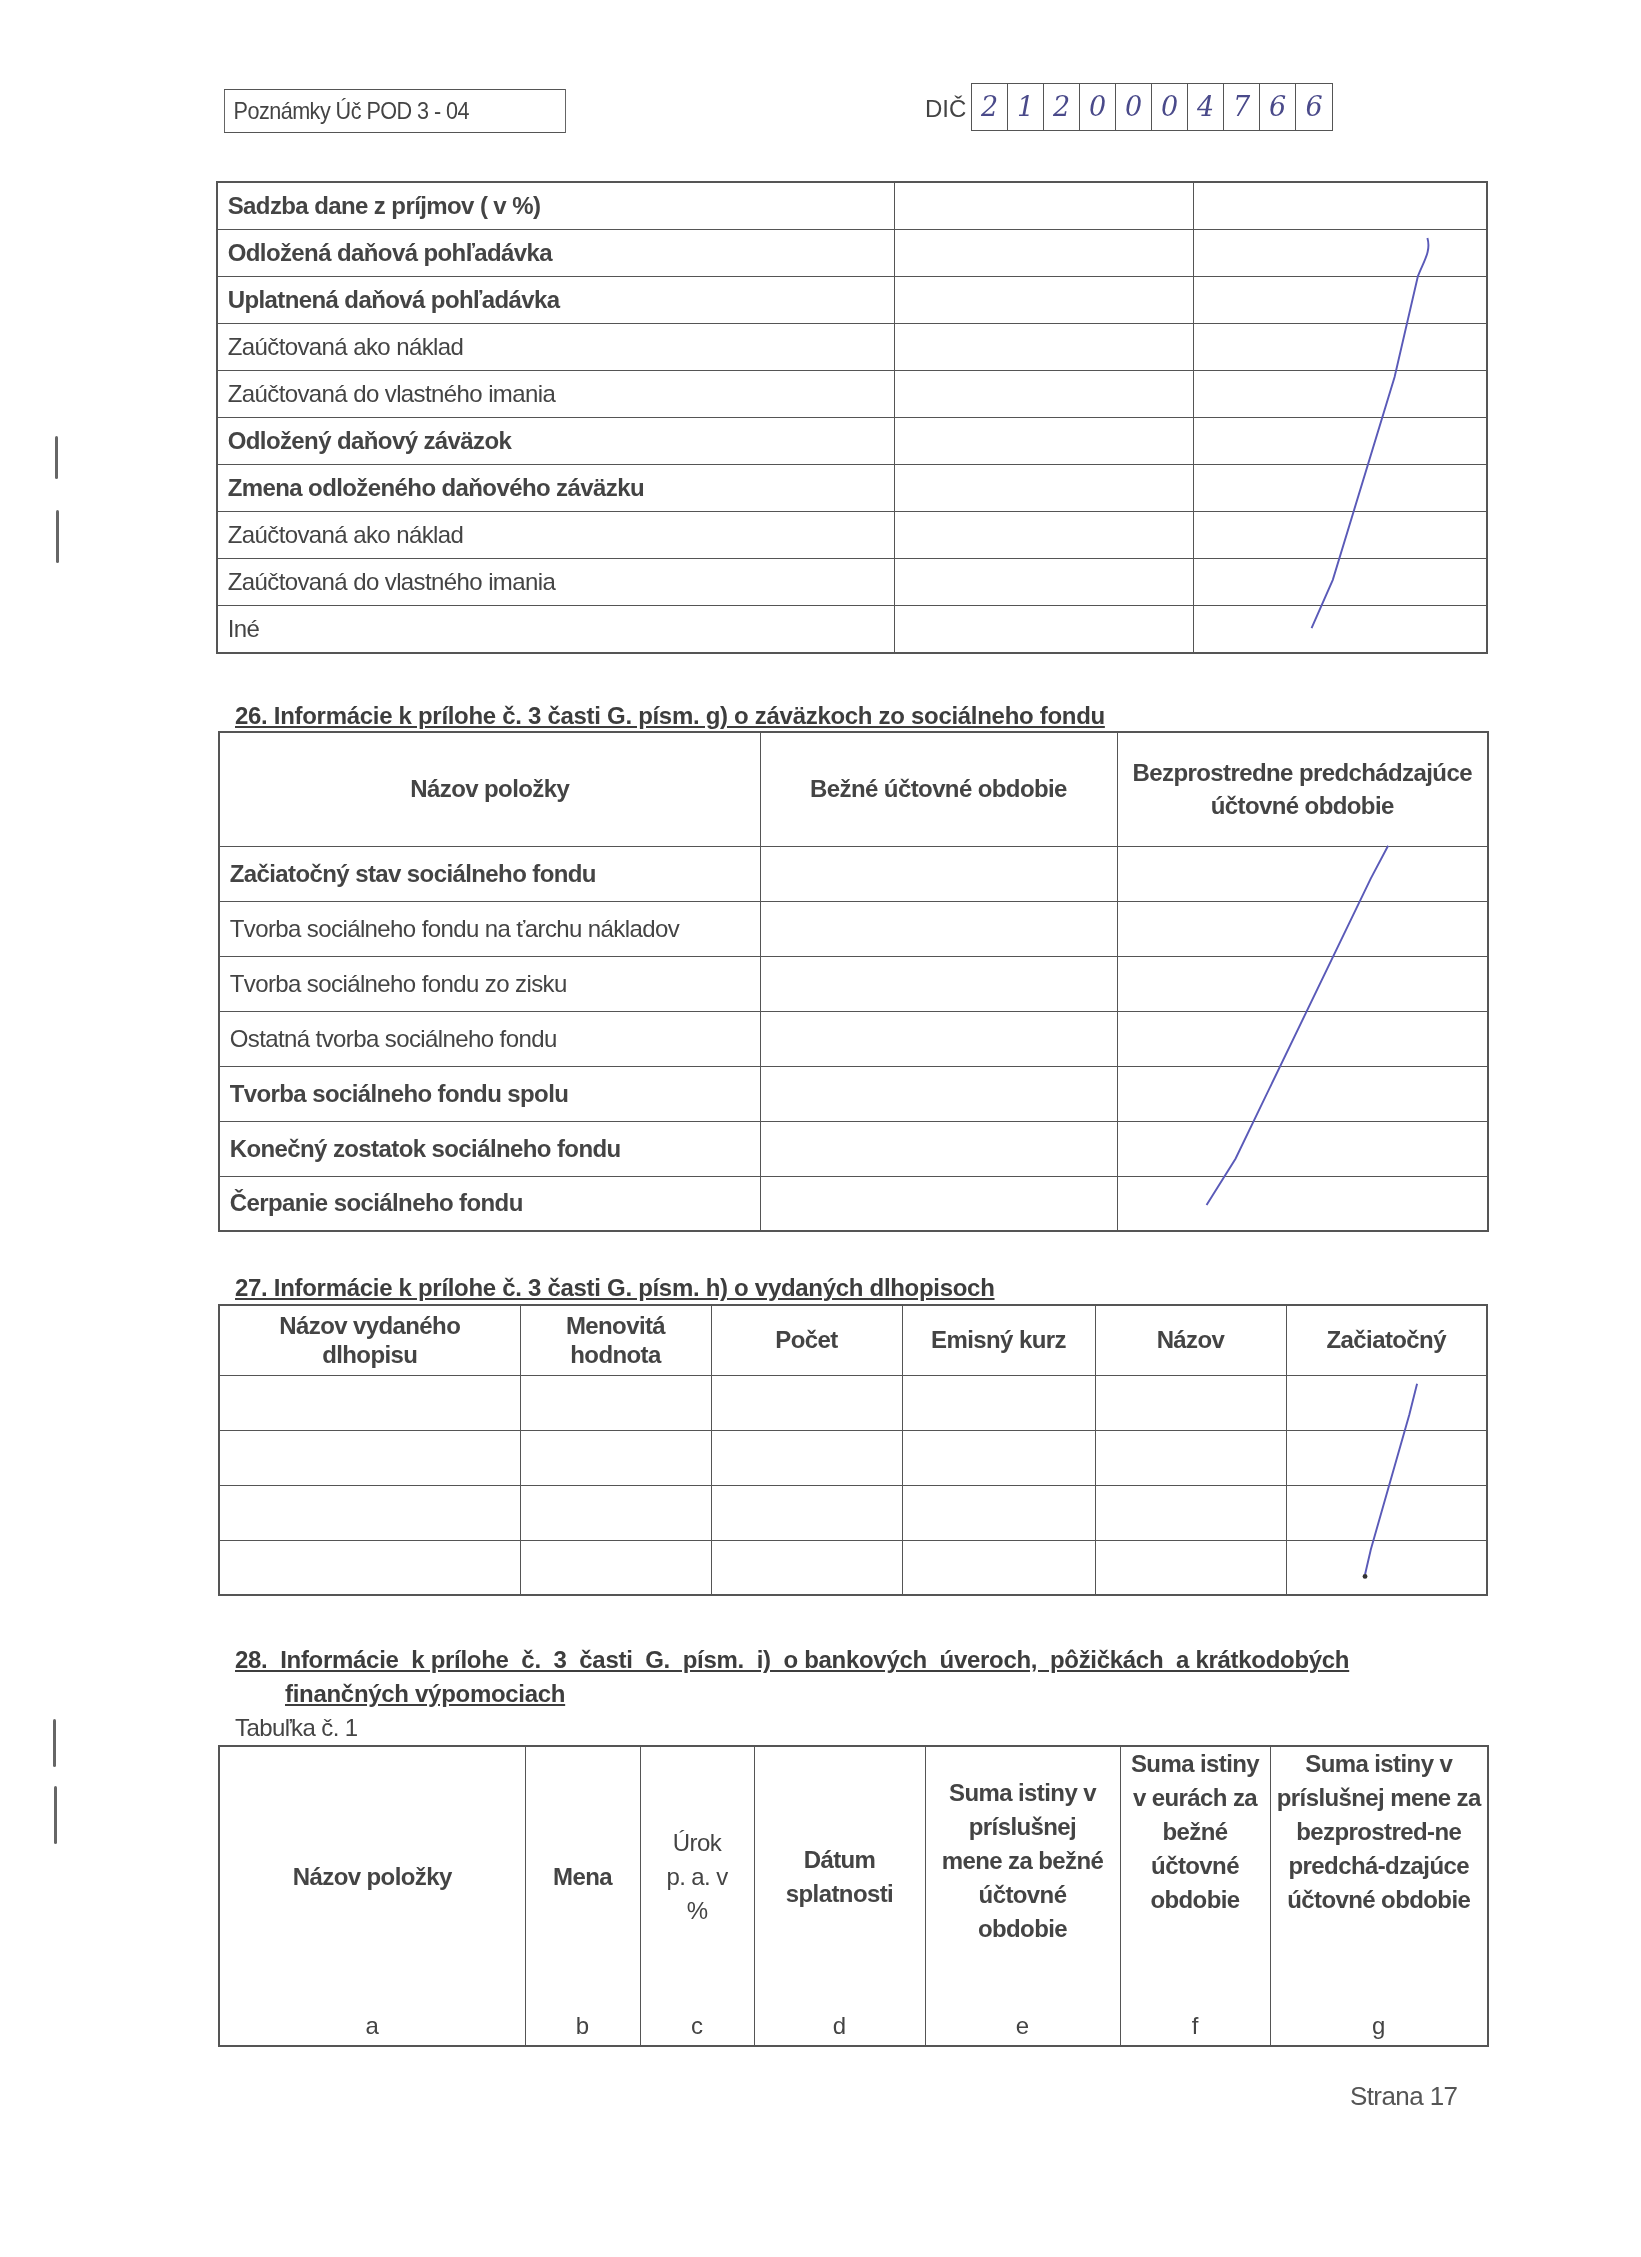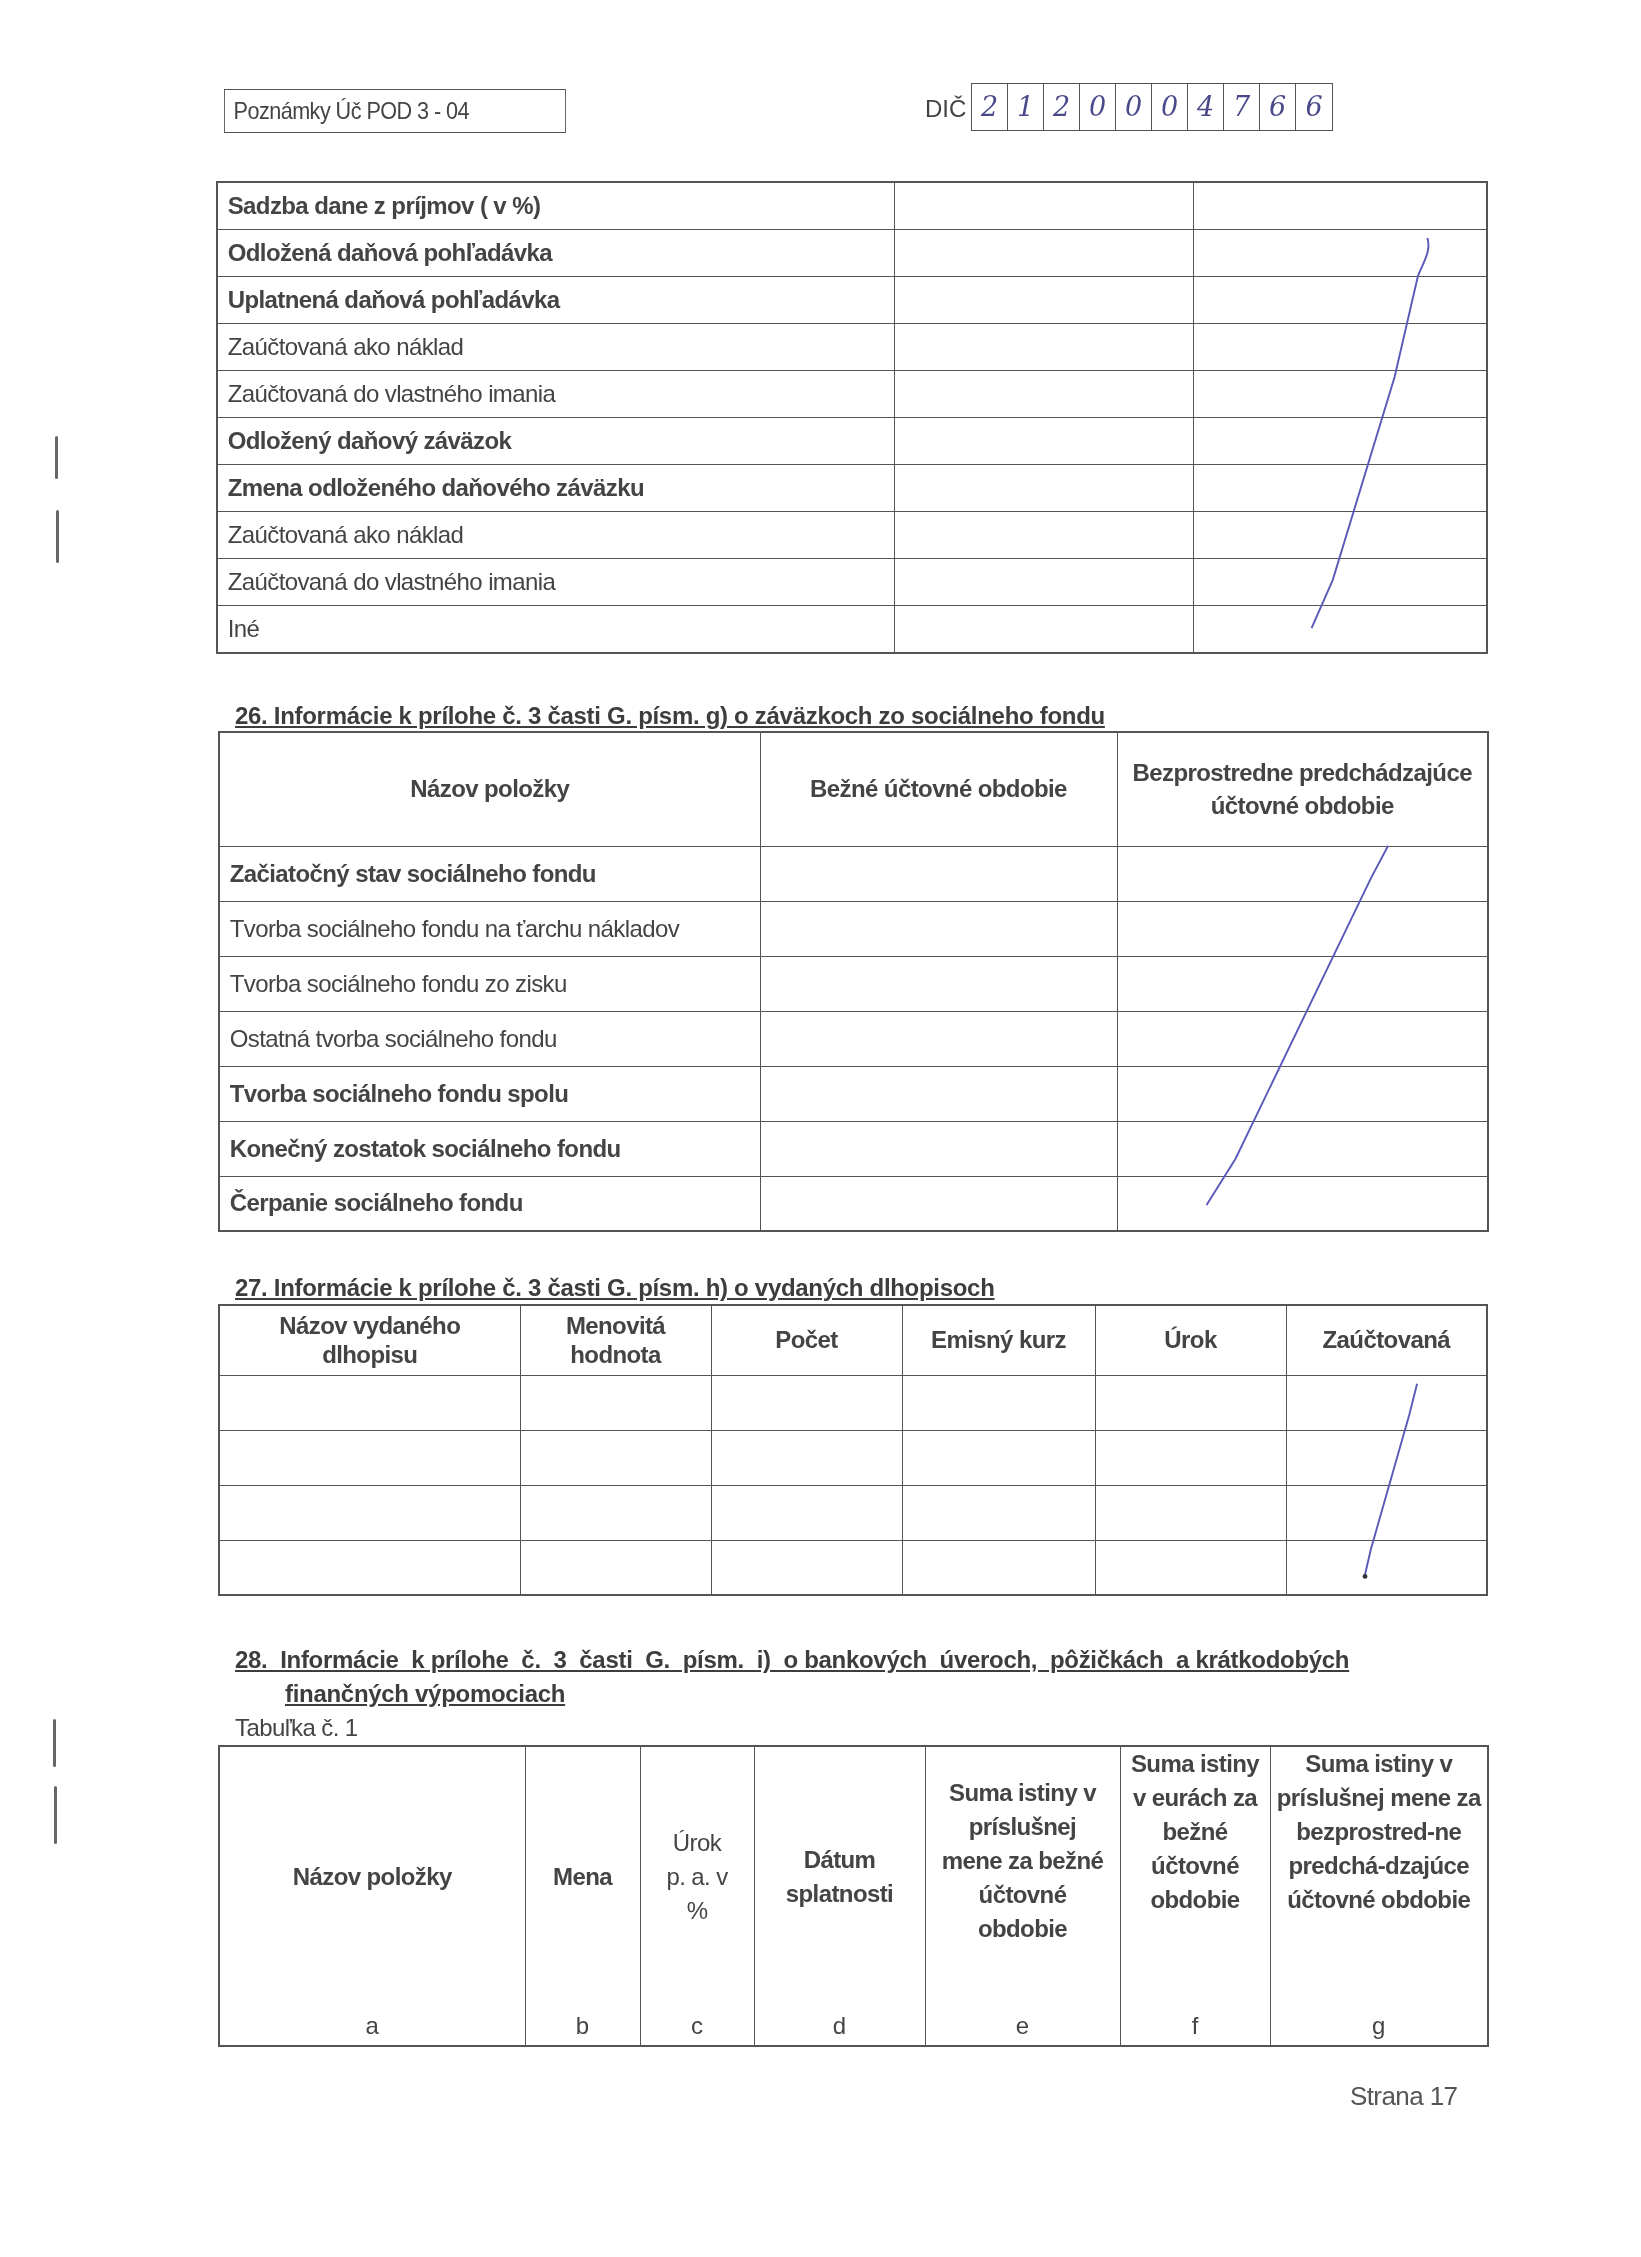--- a/index.html
+++ b/index.html
@@ -194,22 +194,22 @@
       <col style="width:193px">
       <col style="width:191px">
       <col style="width:201px">
     </colgroup>
   <thead>
     <tr style="height:70px" data-name="table-header-row">
       <th class="b center narrow" data-name="column-header" style="line-height:29px;">Názov vydaného dlhopisu</th>
       <th class="b center narrow" data-name="column-header" style="line-height:29px;">Menovitá hodnota</th>
       <th class="b center narrow" data-name="column-header">Počet</th>
       <th class="b center narrow" data-name="column-header">Emisný kurz</th>
-      <th class="b center narrow" data-name="column-header">Úrok</th>
-      <th class="b center narrow" data-name="column-header">Zaúčtovaná</th>
+      <th class="b center narrow" data-name="column-header">Názov</th>
+      <th class="b center narrow" data-name="column-header">Začiatočný</th>
     </tr>
   </thead>
   <tbody>
     <tr style="height:55px" data-name="table-row">
         <td data-name="bond-name-cell"></td>
         <td data-name="nominal-value-cell"></td>
         <td data-name="count-cell"></td>
         <td data-name="issue-rate-cell"></td>
         <td data-name="interest-cell"></td>
         <td data-name="maturity-cell"></td>

